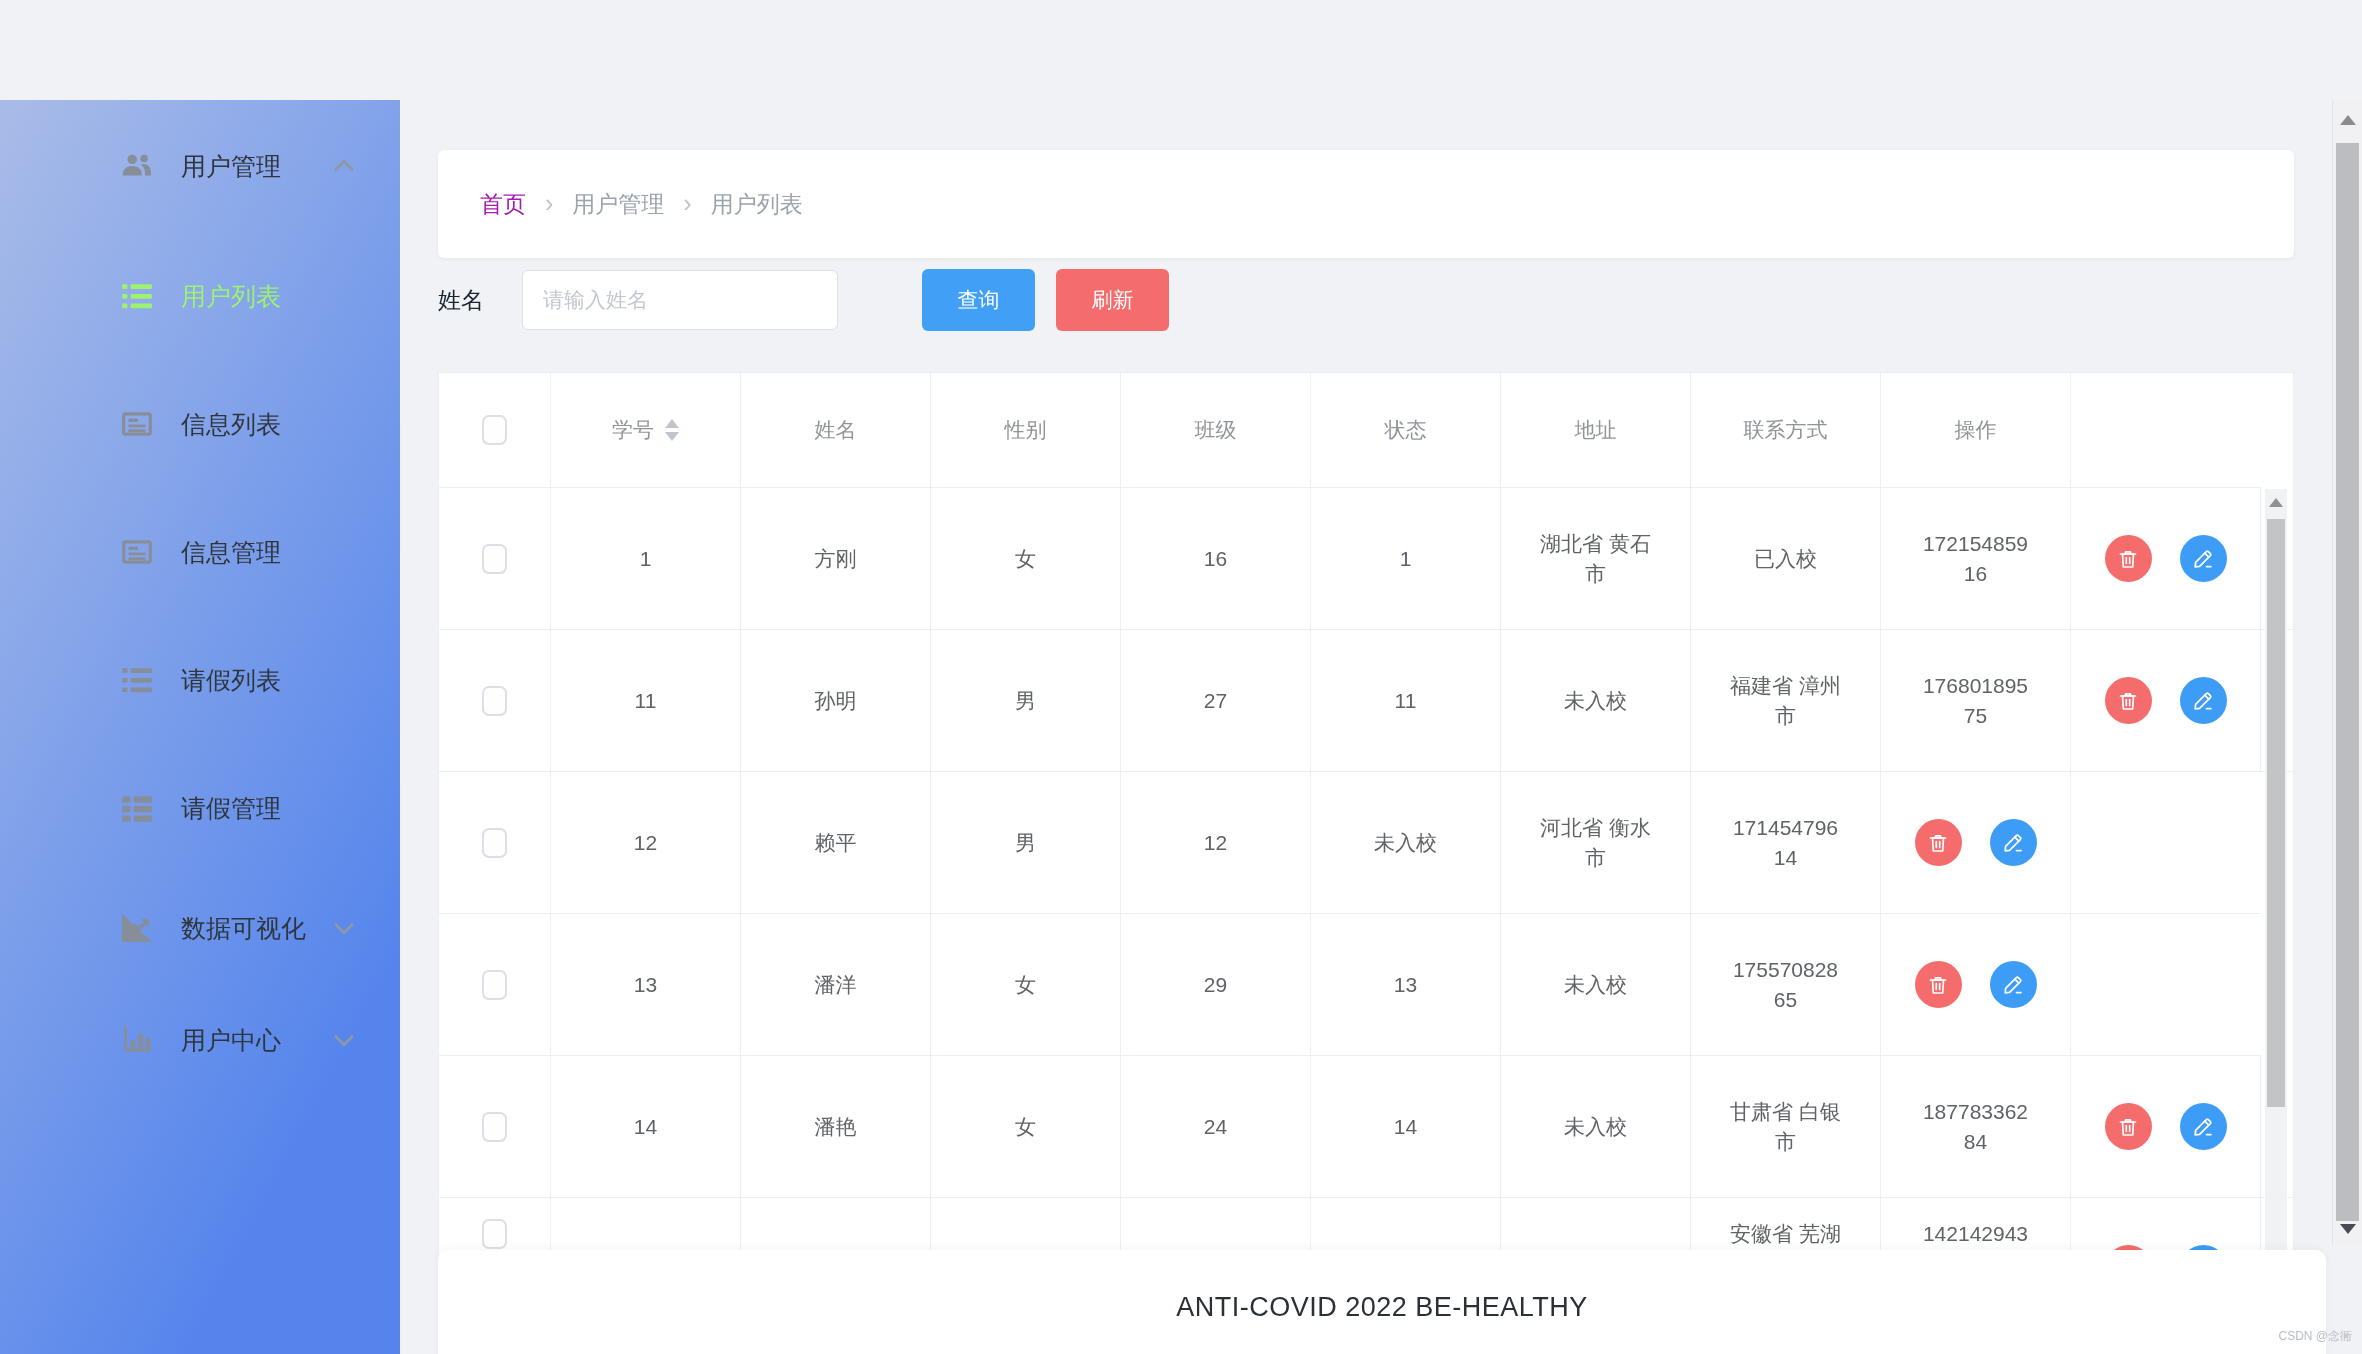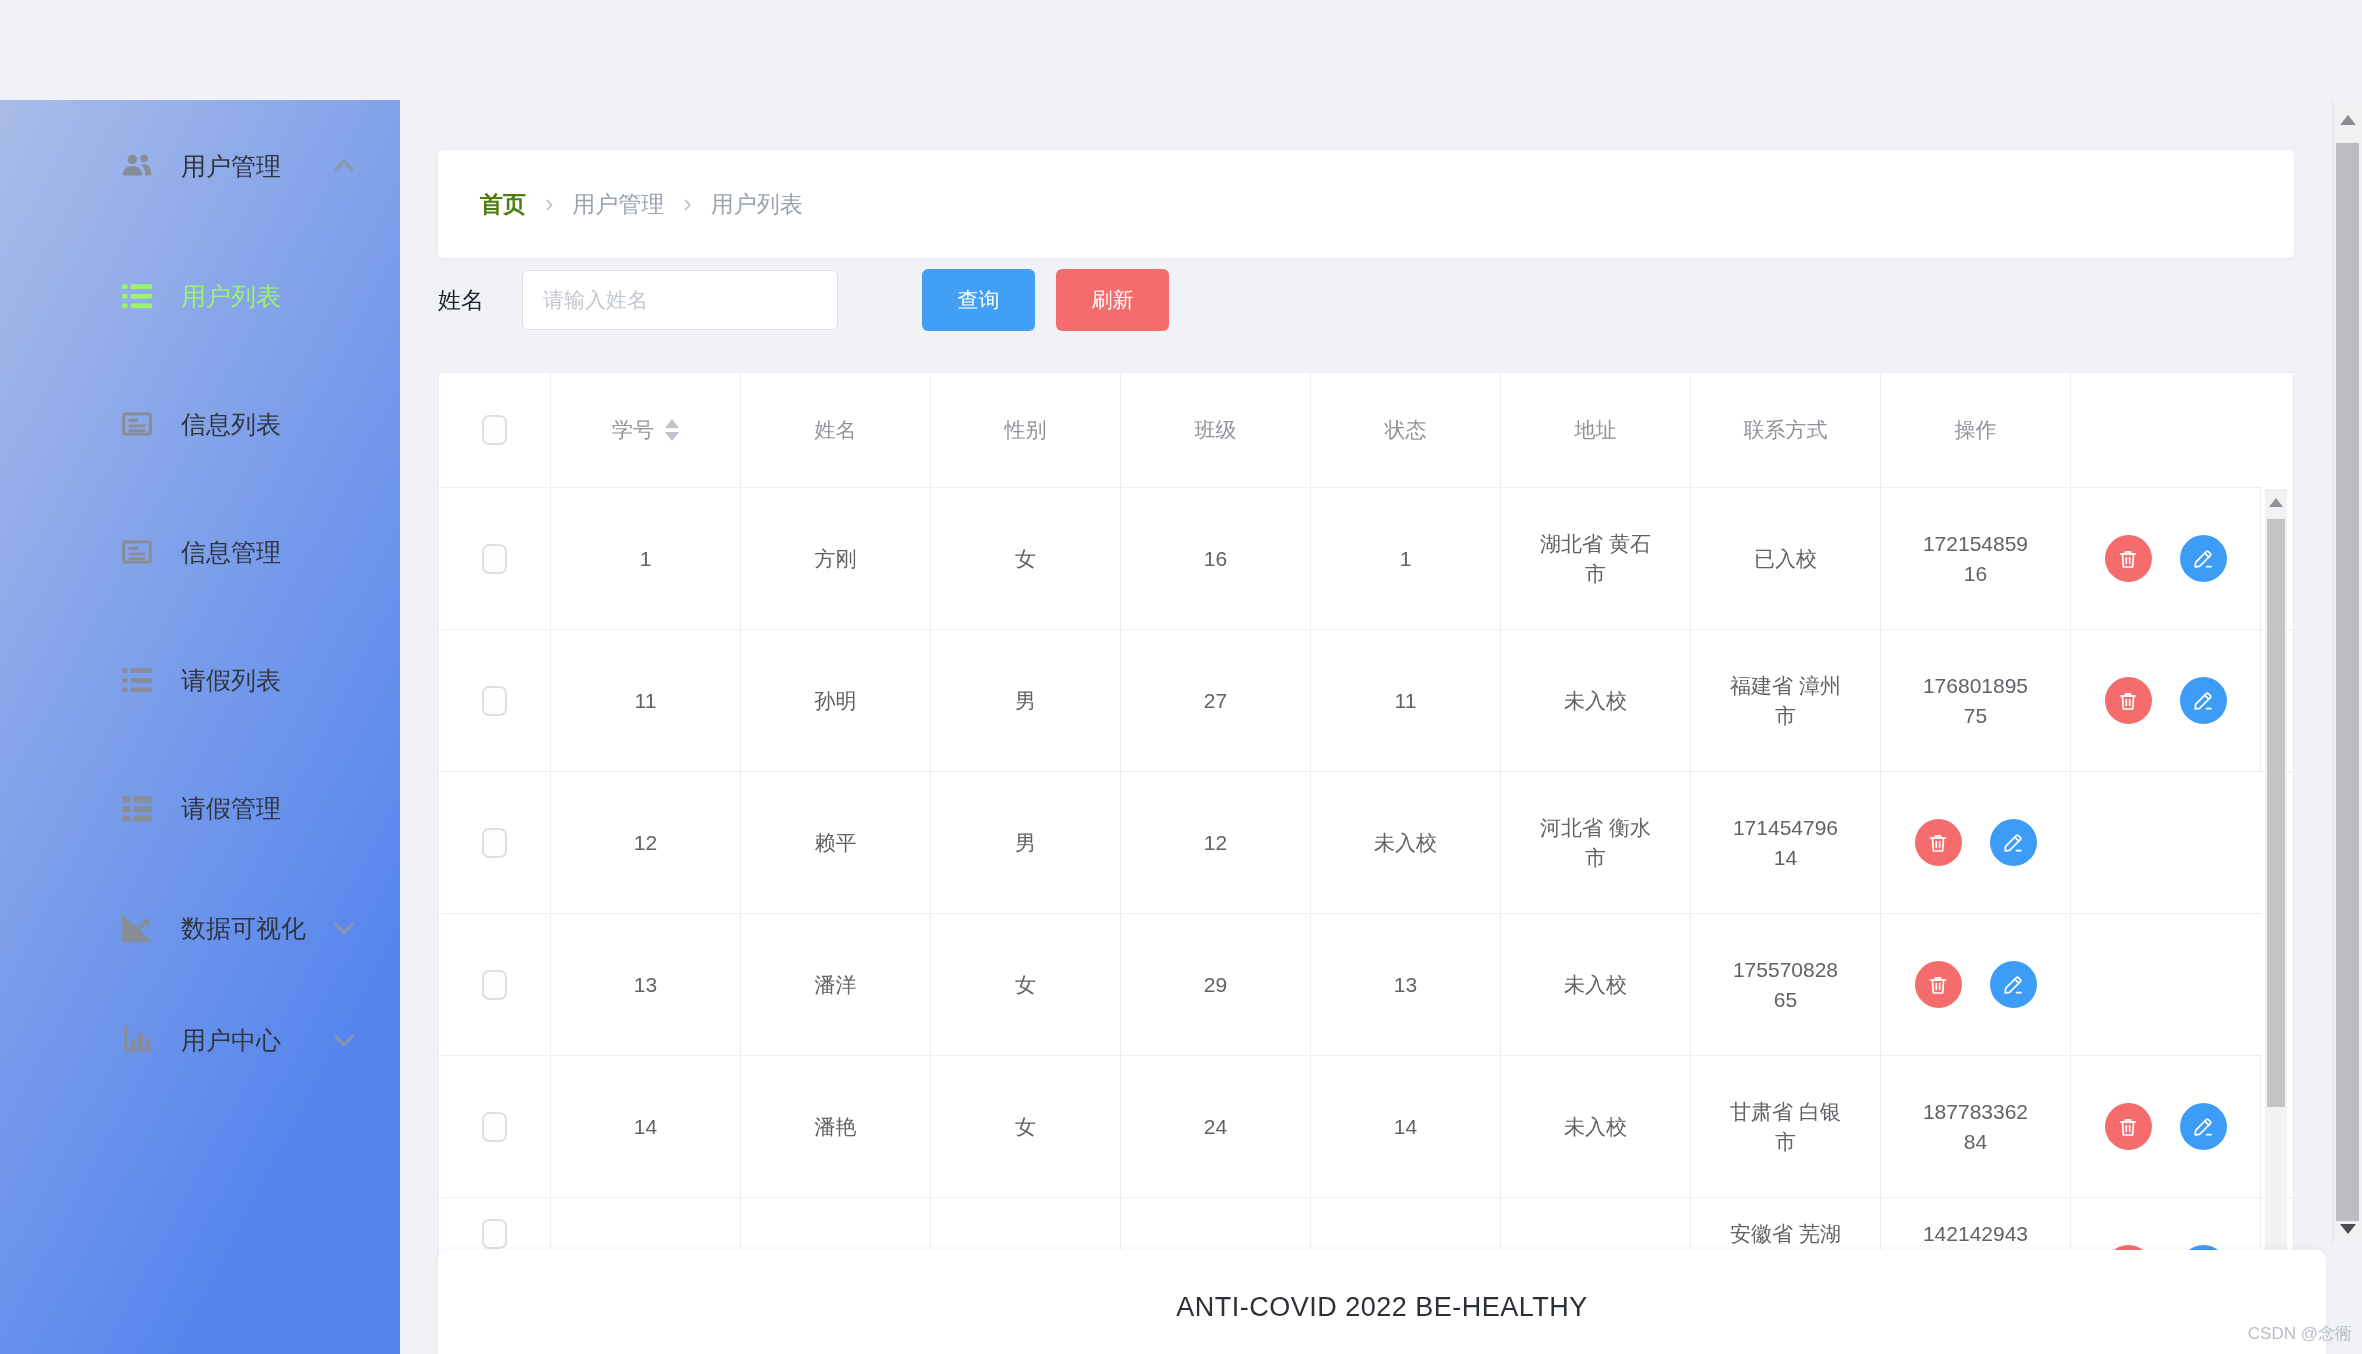--- a/index.html
+++ b/index.html
@@ -27,21 +27,21 @@
   .menu-item.active{color:var(--active-green,#9df36e)}
   .menu-item.active .mi-icon{color:var(--active-green,#9df36e)}
   .mi-chevron{position:absolute;right:42px;width:28px;height:28px;color:#8e97a5}
   .mi-chevron svg{width:100%;height:100%}
 
   
   .main{position:absolute;left:400px;top:100px;width:1932px;height:1254px;background:var(--page-bg,#f0f2f5)}
   .breadcrumb-card{position:absolute;left:38px;top:50px;width:1856px;height:108px;background:#fff;border-radius:6px;
     box-shadow:0 1px 4px rgba(0,0,0,.05);display:flex;align-items:center;padding-left:42px}
   .bc-item{color:#9aa3ad;font-size:23px;cursor:pointer}
-  .bc-item.first{color:#4d7c0f;font-weight:bold}
+  .bc-item.first{color:#a21caf;font-weight:normal}
   .bc-sep{color:#c0c4cc;margin:0 19px;font-size:25px;line-height:1}
 
   .search-label{position:absolute;left:38px;top:170px;height:60px;line-height:60px;font-size:23px;color:#1c2430}
   .search-input{position:absolute;left:122px;top:170px;width:316px;height:60px;border:1px solid #dcdfe6;border-radius:6px;
     padding:0 20px;font-size:21px;color:#606266;background:#fff;outline:none;font-family:inherit}
   .search-input::placeholder{color:#c3c7cf}
   .btn{position:absolute;top:169px;width:113px;height:62px;border:none;border-radius:6px;color:#fff;font-size:21px;cursor:pointer;font-family:inherit}
   .btn-query{left:522px;background:var(--accent-blue,#41a0f6)}
   .btn-refresh{left:656px;background:var(--danger-red,#f56c6c)}
 
@@ -74,21 +74,21 @@
   
   .footer-card{position:absolute;left:38px;top:1150px;width:1888px;height:204px;background:#fff;border-radius:10px 10px 0 0;
     z-index:5;box-shadow:0 -2px 8px rgba(0,0,0,.04);display:flex;justify-content:center;padding-top:42px;font-size:27px;color:#2b3036;letter-spacing:.5px}
 
   
   .page-scrollbar{position:absolute;left:2332px;top:100px;width:30px;height:1145px;background:#f1f1f3;z-index:6;border-left:1px solid #e4e4e6}
   .ps-up{position:absolute;top:15px;left:7px;width:0;height:0;border-left:8px solid transparent;border-right:8px solid transparent;border-bottom:10px solid #8a8b8f}
   .ps-thumb{position:absolute;left:3px;top:43px;width:23px;height:1078px;background:#bcbdc0;cursor:grab}
   .ps-down{position:absolute;bottom:11px;left:7px;width:0;height:0;border-left:8px solid transparent;border-right:8px solid transparent;border-top:10px solid #4a4b50}
 
-  .watermark{position:absolute;right:10px;bottom:9px;font-size:17px;color:#b7bdc4;z-index:9}
+  .watermark{position:absolute;right:10px;bottom:9px;font-size:12px;color:#b7bdc4;z-index:9}
 </style>
 </head>
 <body>
 
 <div class="screen">
 
 
   <aside class="sidebar">
     <nav id="sidebar-menu">
         <div class="menu-item group">

